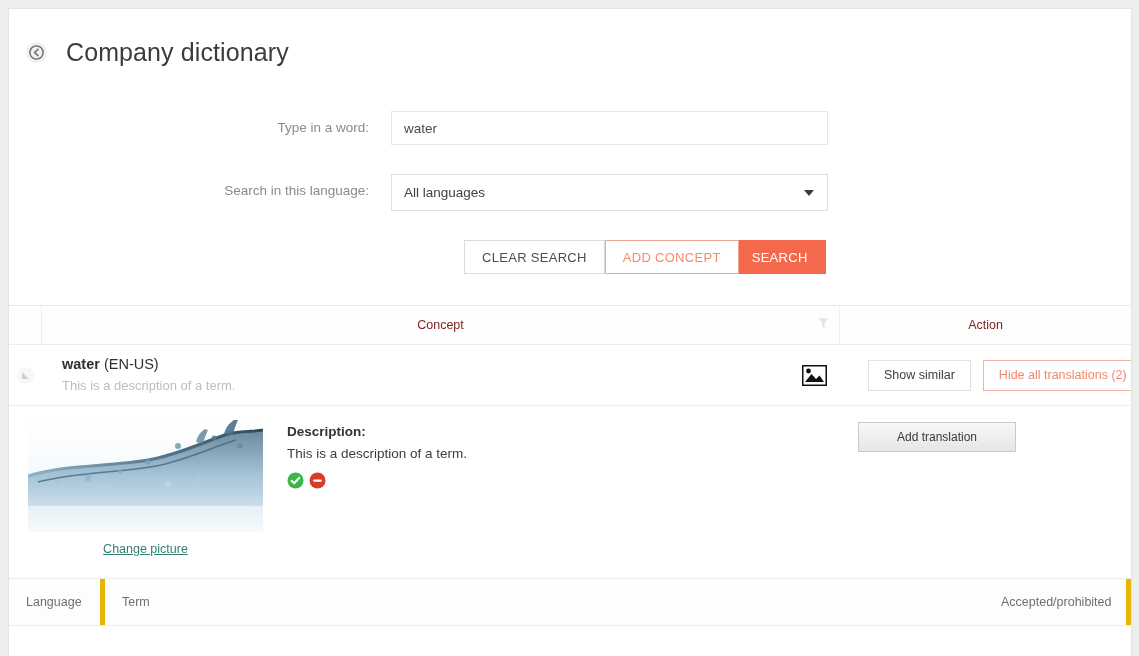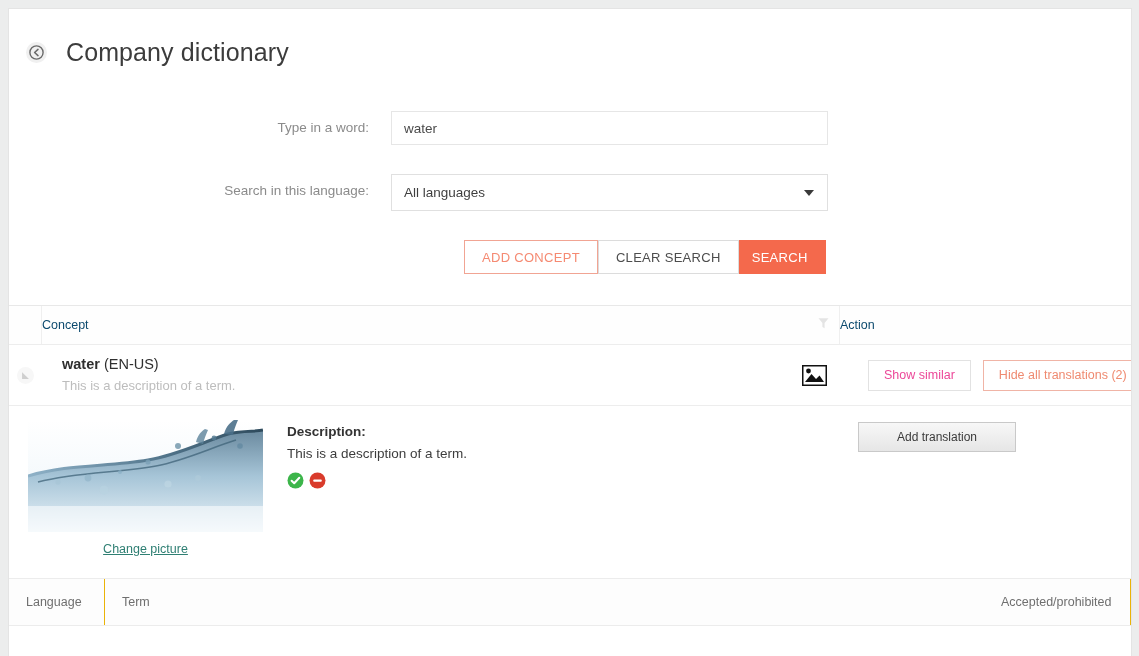--- a/index.html
+++ b/index.html
@@ -137,24 +137,24 @@
   
   .table-head {
     display: flex;
     border-top: 1px solid #e8e8e8;
     border-bottom: 1px solid #ededed;
     height: 40px;
     background: #fefefe;
   }
   .th {
     font-size: 12.5px;
-    color: #0c4a6e;
-    display: flex;
-    align-items: center;
-    justify-content: flex-start;
+    color: #7f1d1d;
+    display: flex;
+    align-items: center;
+    justify-content: center;
     position: relative;
   }
   .th-spacer { width: 33px; border-right: 1px solid #efefef; }
   .th-concept { flex: 1; border-right: 1px solid #efefef; }
   .th-action { width: 291px; }
   .filter-icon {
     position: absolute;
     right: 10px;
     top: 50%;
     transform: translateY(-50%);
@@ -207,21 +207,21 @@
     font-size: 12.5px;
     padding: 0 15px;
     border: 1px solid;
     background: #fff;
     cursor: pointer;
     font-family: "Liberation Sans", sans-serif;
     display: flex;
     align-items: center;
     white-space: nowrap;
   }
-  .btn-show-similar { border-color: #e2e2e2; color: #ec4899; }
+  .btn-show-similar { border-color: #e2e2e2; color: #404040; }
   .btn-hide-trans { border-color: #f0b4a6; color: #ef8a70; }
 
   
   .detail-panel {
     display: flex;
     border-bottom: 1px solid #ececec;
     padding: 14px 0 18px 0;
     min-height: 173px;
   }
   .detail-left {
@@ -277,21 +277,21 @@
     height: 47px;
     border-bottom: 1px solid #ececec;
     background: #fdfdfd;
   }
   .sub-th {
     font-size: 12.5px;
     color: #6f6f6f;
     display: flex;
     align-items: center;
     padding-left: 17px;
-    border-right: 1px solid #eab308;
+    border-right: 5px solid #eab308;
   }
   .sub-th-lang { width: 96px; }
   .sub-th-accept { width: 147px; }
   .sub-th-term { flex: 1; border-right: none; }
 </style>
 </head>
 <body>
 
 <div id="app">
 
@@ -318,22 +318,22 @@
       <div class="form-label">Search in this language:</div>
       <div class="form-control-wrap">
         <div class="select-wrap">
           <div class="select-box">All languages</div>
           <span class="select-caret"></span>
         </div>
       </div>
     </div>
 
     <div class="btn-row">
+      <button class="btn btn-clear">CLEAR SEARCH</button>
       <button class="btn btn-add">ADD CONCEPT</button>
-      <button class="btn btn-clear">CLEAR SEARCH</button>
       <button class="btn btn-search">SEARCH</button>
     </div>
   </div>
 
   <div class="table-head">
     <div class="th th-spacer"></div>
     <div class="th th-concept">
       <span>Concept</span>
       <span class="filter-icon">
         <svg width="11" height="12" viewBox="0 0 11 12" aria-hidden="true">

